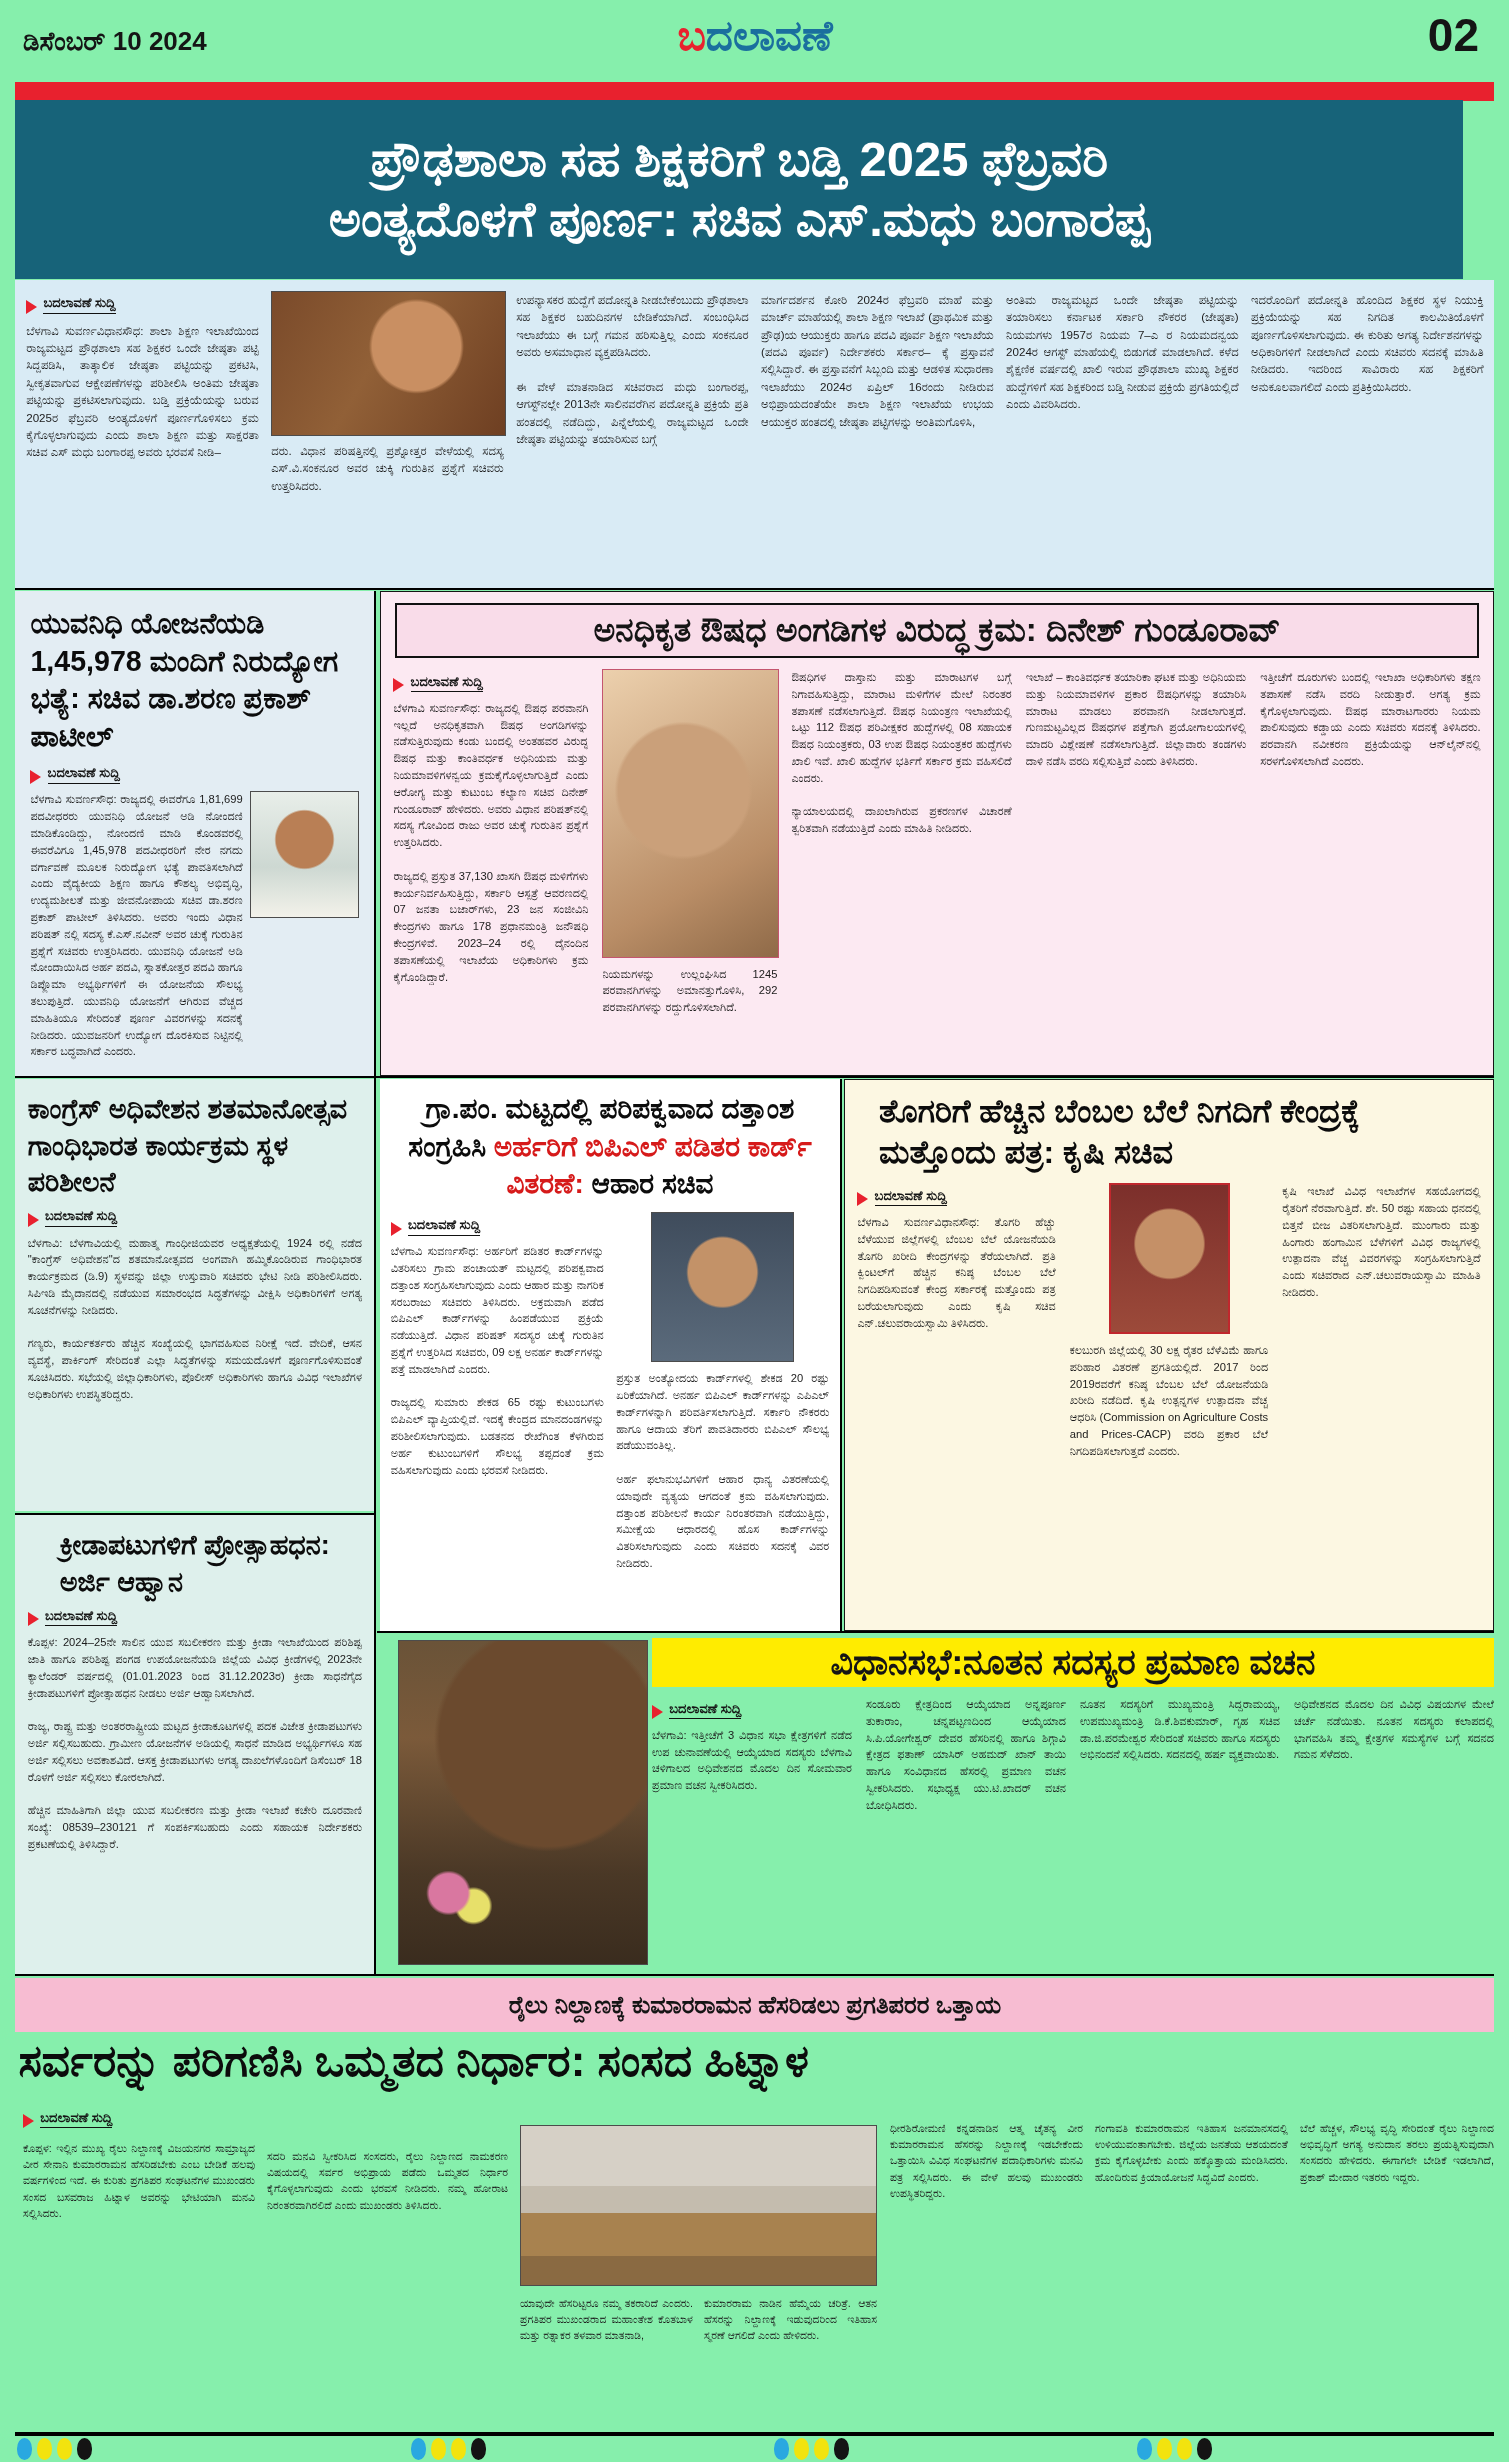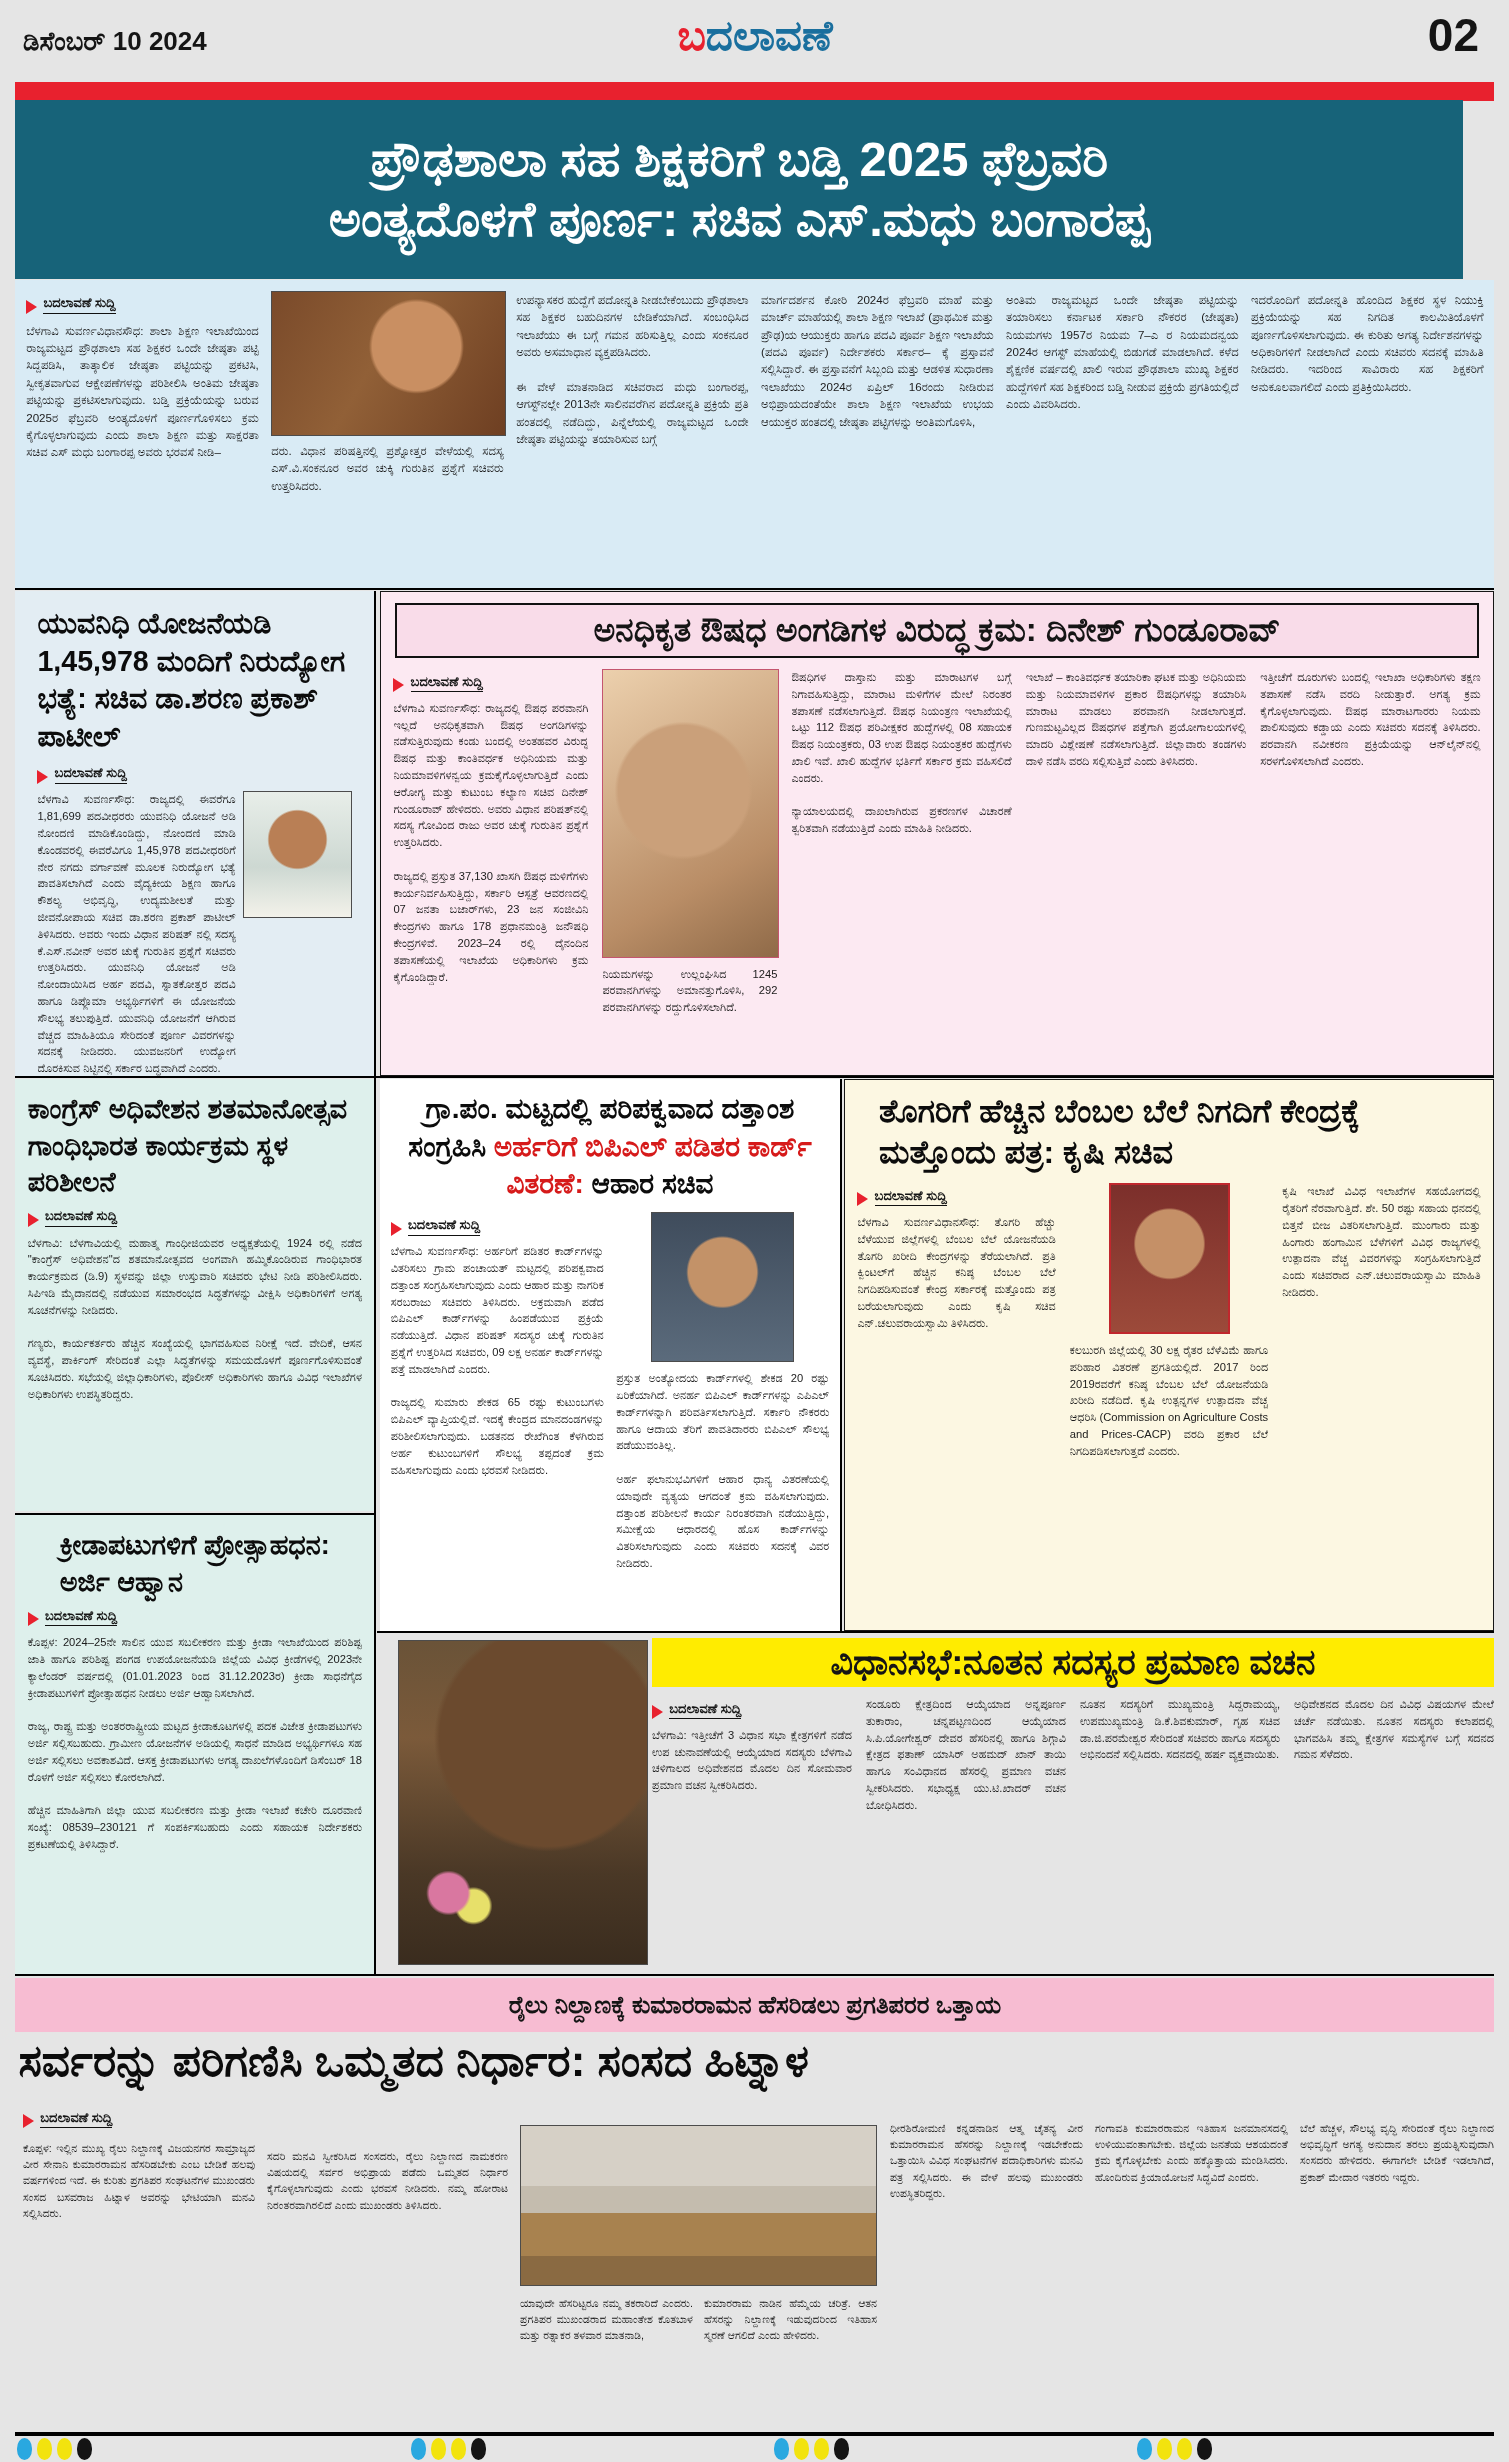--- a/index.html
+++ b/index.html
@@ -1,17 +1,17 @@
 <!DOCTYPE html>
 <html lang="kn" style="font-size:12.4px"><head>
 <meta charset="utf-8">
 <style>
   html,body{margin:0;padding:0;background:#ffffff;}
   body{font-family:"Liberation Sans", sans-serif;color:#151515;}
-  #page{position:relative;width:1510px;height:2462px;background:#e5e5e5;overflow:hidden;}
+  #page{position:relative;width:1510px;height:2462px;background:#86efac;overflow:hidden;}
   .abs{position:absolute;box-sizing:border-box;}
   .bold{font-weight:bold;}
   .body-text{font-size:11.6px;line-height:1.5;white-space:pre-line;text-align:justify;color:#1b1b1b;overflow:hidden;}
   .headline{font-weight:bold;color:#0c0c0c;}
   .byline{display:flex;align-items:flex-end;gap:6.2px;margin:4.6px 0 7.7px 0;}
   .byline .tri{width:0;height:0;border-left:11.6px solid #e8212e;border-top:7px solid transparent;border-bottom:7px solid transparent;}
   .byline .lbl{font-weight:bold;font-size:13px;border-bottom:1.5px solid #111;padding-bottom:1.5px;}
   .rule{background:#000;}
   .photo{border:0.8px solid #4c4c4c;}
   
@@ -63,21 +63,21 @@
   </div>
 
   <div class="abs rule" style="left:15.4px;top:588px;width:1479px;height:2.3px;"></div>
   <div class="abs rule" style="left:374px;top:591px;width:2.3px;height:1384px;"></div>
   <div class="abs rule" style="left:15.4px;top:1076px;width:1479px;height:2.3px;"></div>
   <div class="abs rule" style="left:840px;top:1079px;width:2.3px;height:552px;"></div>
   <div class="abs rule" style="left:15.4px;top:1513px;width:359px;height:2.3px;"></div>
   <div class="abs rule" style="left:377px;top:1631px;width:1117px;height:2.3px;"></div>
   <div class="abs rule" style="left:15.4px;top:1974px;width:1479px;height:2.3px;"></div>
 
-  <div class="abs" style="left:15.4px;top:591px;width:359px;height:485px;background:#e3edf3;padding:14px 22px;overflow:hidden;">
+  <div class="abs" style="left:15.4px;top:591px;width:359px;height:485px;background:#e3edf3;padding:14px 15px;overflow:hidden;">
     <div class="headline" style="font-size:28.6px;line-height:1.32;">ಯುವನಿಧಿ ಯೋಜನೆಯಡಿ 1,45,978 ಮಂದಿಗೆ ನಿರುದ್ಯೋಗ ಭತ್ಯೆ: ಸಚಿವ ಡಾ.ಶರಣ ಪ್ರಕಾಶ್ ಪಾಟೀಲ್</div>
     <div class="byline" style="margin-top:9.3px;">
       <span class="tri"></span>
       <span class="lbl">ಬದಲಾವಣೆ ಸುದ್ದಿ</span>
     </div>
     <div>
       <div class="photo ph-yuva" style="float:right;width:107px;height:125px;margin:0 0 6.2px 7.7px;"></div>
       <div class="body-text" style="font-size:11.2px;">ಬೆಳಗಾವಿ ಸುವರ್ಣಸೌಧ: ರಾಜ್ಯದಲ್ಲಿ ಈವರೆಗೂ 1,81,699 ಪದವೀಧರರು ಯುವನಿಧಿ ಯೋಜನೆ ಅಡಿ ನೋಂದಣಿ ಮಾಡಿಕೊಂಡಿದ್ದು, ನೋಂದಣಿ ಮಾಡಿ ಕೊಂಡವರಲ್ಲಿ ಈವರೆವಿಗೂ 1,45,978 ಪದವೀಧರರಿಗೆ ನೇರ ನಗದು ವರ್ಗಾವಣೆ ಮೂಲಕ ನಿರುದ್ಯೋಗ ಭತ್ಯೆ ಪಾವತಿಸಲಾಗಿದೆ ಎಂದು ವೈದ್ಯಕೀಯ ಶಿಕ್ಷಣ ಹಾಗೂ ಕೌಶಲ್ಯ ಅಭಿವೃದ್ಧಿ, ಉದ್ಯಮಶೀಲತೆ ಮತ್ತು ಜೀವನೋಪಾಯ ಸಚಿವ ಡಾ.ಶರಣ ಪ್ರಕಾಶ್ ಪಾಟೀಲ್ ತಿಳಿಸಿದರು. ಅವರು ಇಂದು ವಿಧಾನ ಪರಿಷತ್ ನಲ್ಲಿ ಸದಸ್ಯ ಕೆ.ಎಸ್.ನವೀನ್ ಅವರ ಚುಕ್ಕೆ ಗುರುತಿನ ಪ್ರಶ್ನೆಗೆ ಸಚಿವರು ಉತ್ತರಿಸಿದರು. ಯುವನಿಧಿ ಯೋಜನೆ ಅಡಿ ನೋಂದಾಯಿಸಿದ ಅರ್ಹ ಪದವಿ, ಸ್ನಾತಕೋತ್ತರ ಪದವಿ ಹಾಗೂ ಡಿಪ್ಲೊಮಾ ಅಭ್ಯರ್ಥಿಗಳಿಗೆ ಈ ಯೋಜನೆಯ ಸೌಲಭ್ಯ ತಲುಪುತ್ತಿದೆ. ಯುವನಿಧಿ ಯೋಜನೆಗೆ ಆಗಿರುವ ವೆಚ್ಚದ ಮಾಹಿತಿಯೂ ಸೇರಿದಂತೆ ಪೂರ್ಣ ವಿವರಗಳನ್ನು ಸದನಕ್ಕೆ ನೀಡಿದರು. ಯುವಜನರಿಗೆ ಉದ್ಯೋಗ ದೊರಕಿಸುವ ನಿಟ್ಟಿನಲ್ಲಿ ಸರ್ಕಾರ ಬದ್ಧವಾಗಿದೆ ಎಂದರು.</div>
     </div>
   </div>

